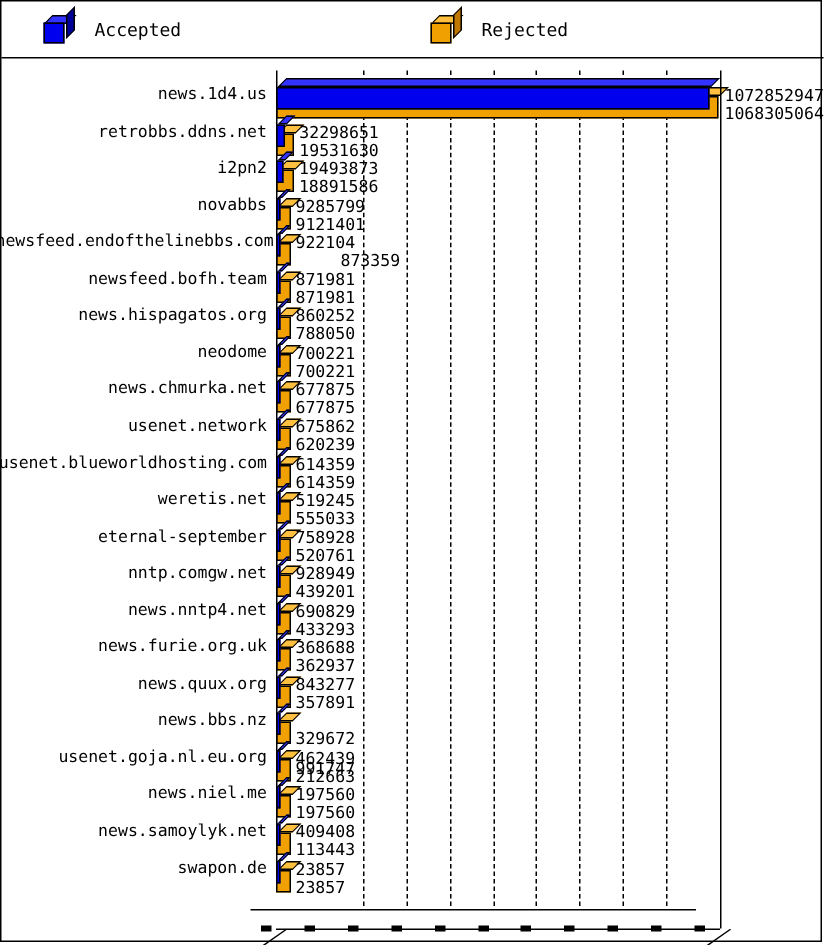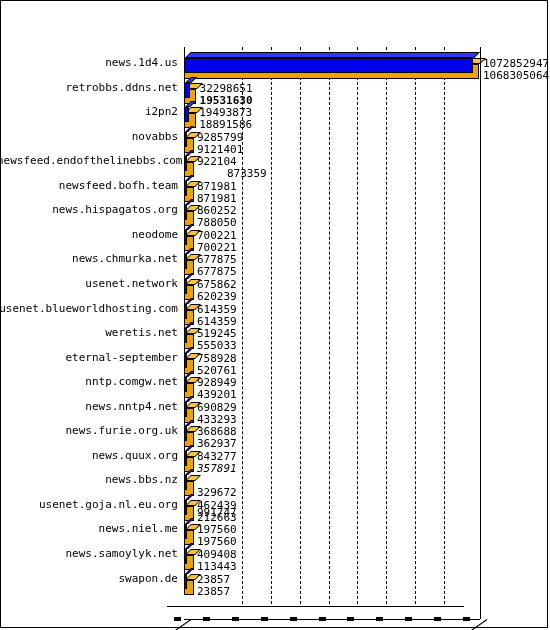--- a/index.html
+++ b/index.html
@@ -83,20 +83,38 @@
   }
   .vallabel{
     position:absolute;font-size:11px;line-height:11px;color:#000;white-space:nowrap;
   }
 </style>
 </head>
 <body>
 
 <div class="frame">
 
+  <div class="legend">
+    <div class="legend-entry accepted">
+      <span class="cube">
+        <span class="top" style="background:#3333ff;"></span>
+        <span class="side" style="background:#000099;"></span>
+        <span class="front" style="background:#0000ee;"></span>
+      </span>
+      <span class="legend-label">Accepted</span>
+    </div>
+    <div class="legend-entry rejected">
+      <span class="cube">
+        <span class="top" style="background:#ffc040;"></span>
+        <span class="side" style="background:#c07800;"></span>
+        <span class="front" style="background:#f0a000;"></span>
+      </span>
+      <span class="legend-label">Rejected</span>
+    </div>
+  </div>
 
   <div class="plot">
     <div class="ylabels" id="ylabels">
         <div class="ylabel" style="top: 18px; padding-right: 4px;">news.1d4.us</div>
         <div class="ylabel" style="top: 42.55px; padding-right: 4px;">retrobbs.ddns.net</div>
         <div class="ylabel" style="top: 67.1px; padding-right: 4px;">i2pn2</div>
         <div class="ylabel" style="top: 91.65px; padding-right: 4px;">novabbs</div>
         <div class="ylabel" style="top: 116.2px; padding-right: 4px;">newsfeed.endofthelinebbs.com</div>
         <div class="ylabel" style="top: 140.75px; padding-right: 4px;">newsfeed.bofh.team</div>
         <div class="ylabel" style="top: 165.3px; padding-right: 4px;">news.hispagatos.org</div>
@@ -139,21 +157,21 @@
         <div class="vallabel" style="left: 482px; top: 25px;">1068305064</div>
         <div class="bar-row" style="top: 34.55px; width: 289px;">
           <div class="seg" style="left: 0px; width: 12.2613px; background: rgb(240, 160, 0); top: 9px;">
             <span class="cap-top" style="width: 12.2613px; background: rgb(255, 192, 64);"></span>
           </div>
           <div class="seg" style="left: 0px; width: 5.53674px; background: rgb(0, 0, 238); top: 3px;">
             <span class="cap-top" style="width: 5.53674px; background: rgb(51, 51, 255);"></span>
           </div>
         </div>
         <div class="vallabel" style="left: 198.537px; top: 37.55px;">32298651</div>
-        <div class="vallabel" style="left: 198.537px; top: 49.55px; font-weight: bold;">19531630</div>
+        <div class="vallabel" style="left: 198.537px; top: 49.55px;">19531630</div>
         <div class="bar-row" style="top: 59.1px; width: 289px;">
           <div class="seg" style="left: 0px; width: 12.0889px; background: rgb(240, 160, 0); top: 9px;">
             <span class="cap-top" style="width: 12.0889px; background: rgb(255, 192, 64);"></span>
           </div>
           <div class="seg" style="left: 0px; width: 5.25117px; background: rgb(0, 0, 238); top: 3px;">
             <span class="cap-top" style="width: 5.25117px; background: rgb(51, 51, 255);"></span>
           </div>
         </div>
         <div class="vallabel" style="left: 198.251px; top: 62.1px;">19493873</div>
         <div class="vallabel" style="left: 198.251px; top: 74.1px;">18891586</div>
@@ -289,21 +307,21 @@
         <div class="vallabel" style="left: 196px; top: 393.25px;">362937</div>
         <div class="bar-row" style="top: 402.8px; width: 289px;">
           <div class="seg" style="left: 0px; width: 10px; background: rgb(240, 160, 0); top: 9px;">
             <span class="cap-top" style="width: 10px; background: rgb(255, 192, 64);"></span>
           </div>
           <div class="seg" style="left: 0px; width: 3px; background: rgb(0, 0, 238); top: 3px;">
             <span class="cap-top" style="width: 3px; background: rgb(51, 51, 255);"></span>
           </div>
         </div>
         <div class="vallabel" style="left: 196px; top: 405.8px;">843277</div>
-        <div class="vallabel" style="left: 196px; top: 417.8px; font-style: italic;">357891</div>
+        <div class="vallabel" style="left: 196px; top: 417.8px;">357891</div>
         <div class="bar-row" style="top: 427.35px; width: 289px;">
           <div class="seg" style="left: 0px; width: 10px; background: rgb(240, 160, 0); top: 9px;">
             <span class="cap-top" style="width: 10px; background: rgb(255, 192, 64);"></span>
           </div>
           <div class="seg" style="left: 0px; width: 3px; background: rgb(0, 0, 238); top: 3px;">
             <span class="cap-top" style="width: 3px; background: rgb(51, 51, 255);"></span>
           </div>
         </div>
         <div class="vallabel" style="left: 196px; top: 430.35px; margin-top: 32px;">991747</div>
         <div class="vallabel" style="left: 196px; top: 442.35px;">329672</div>

